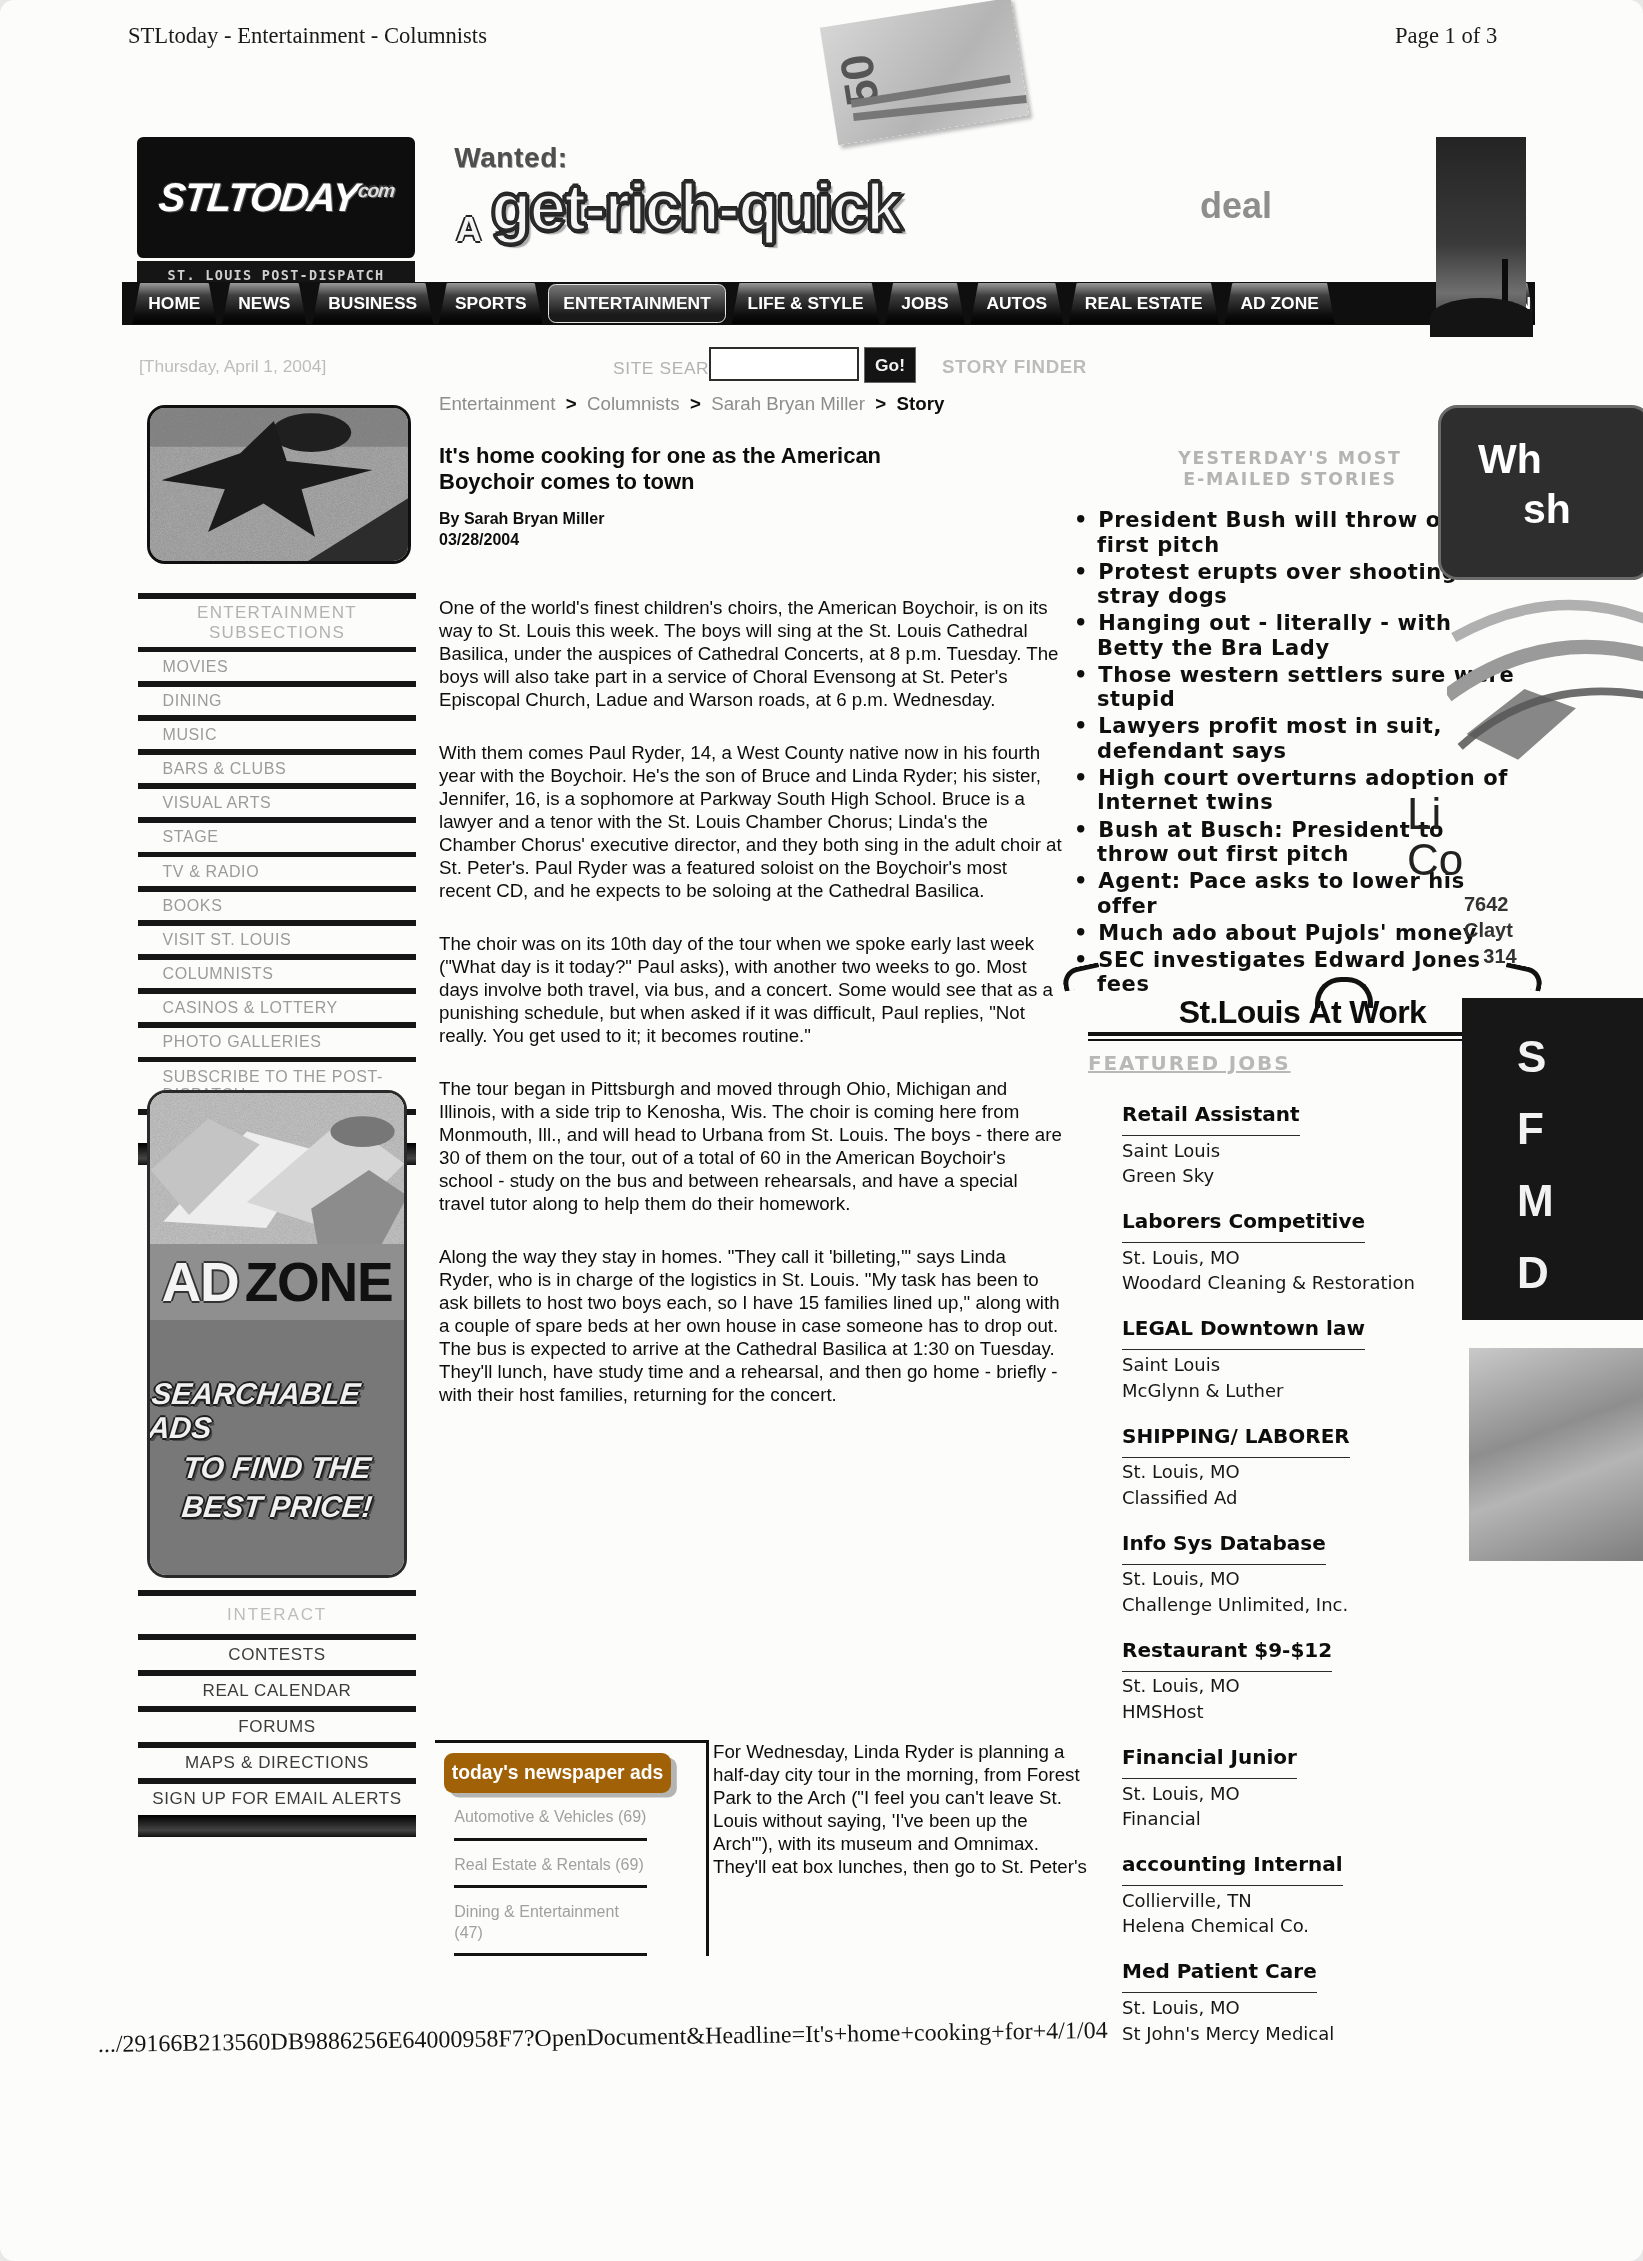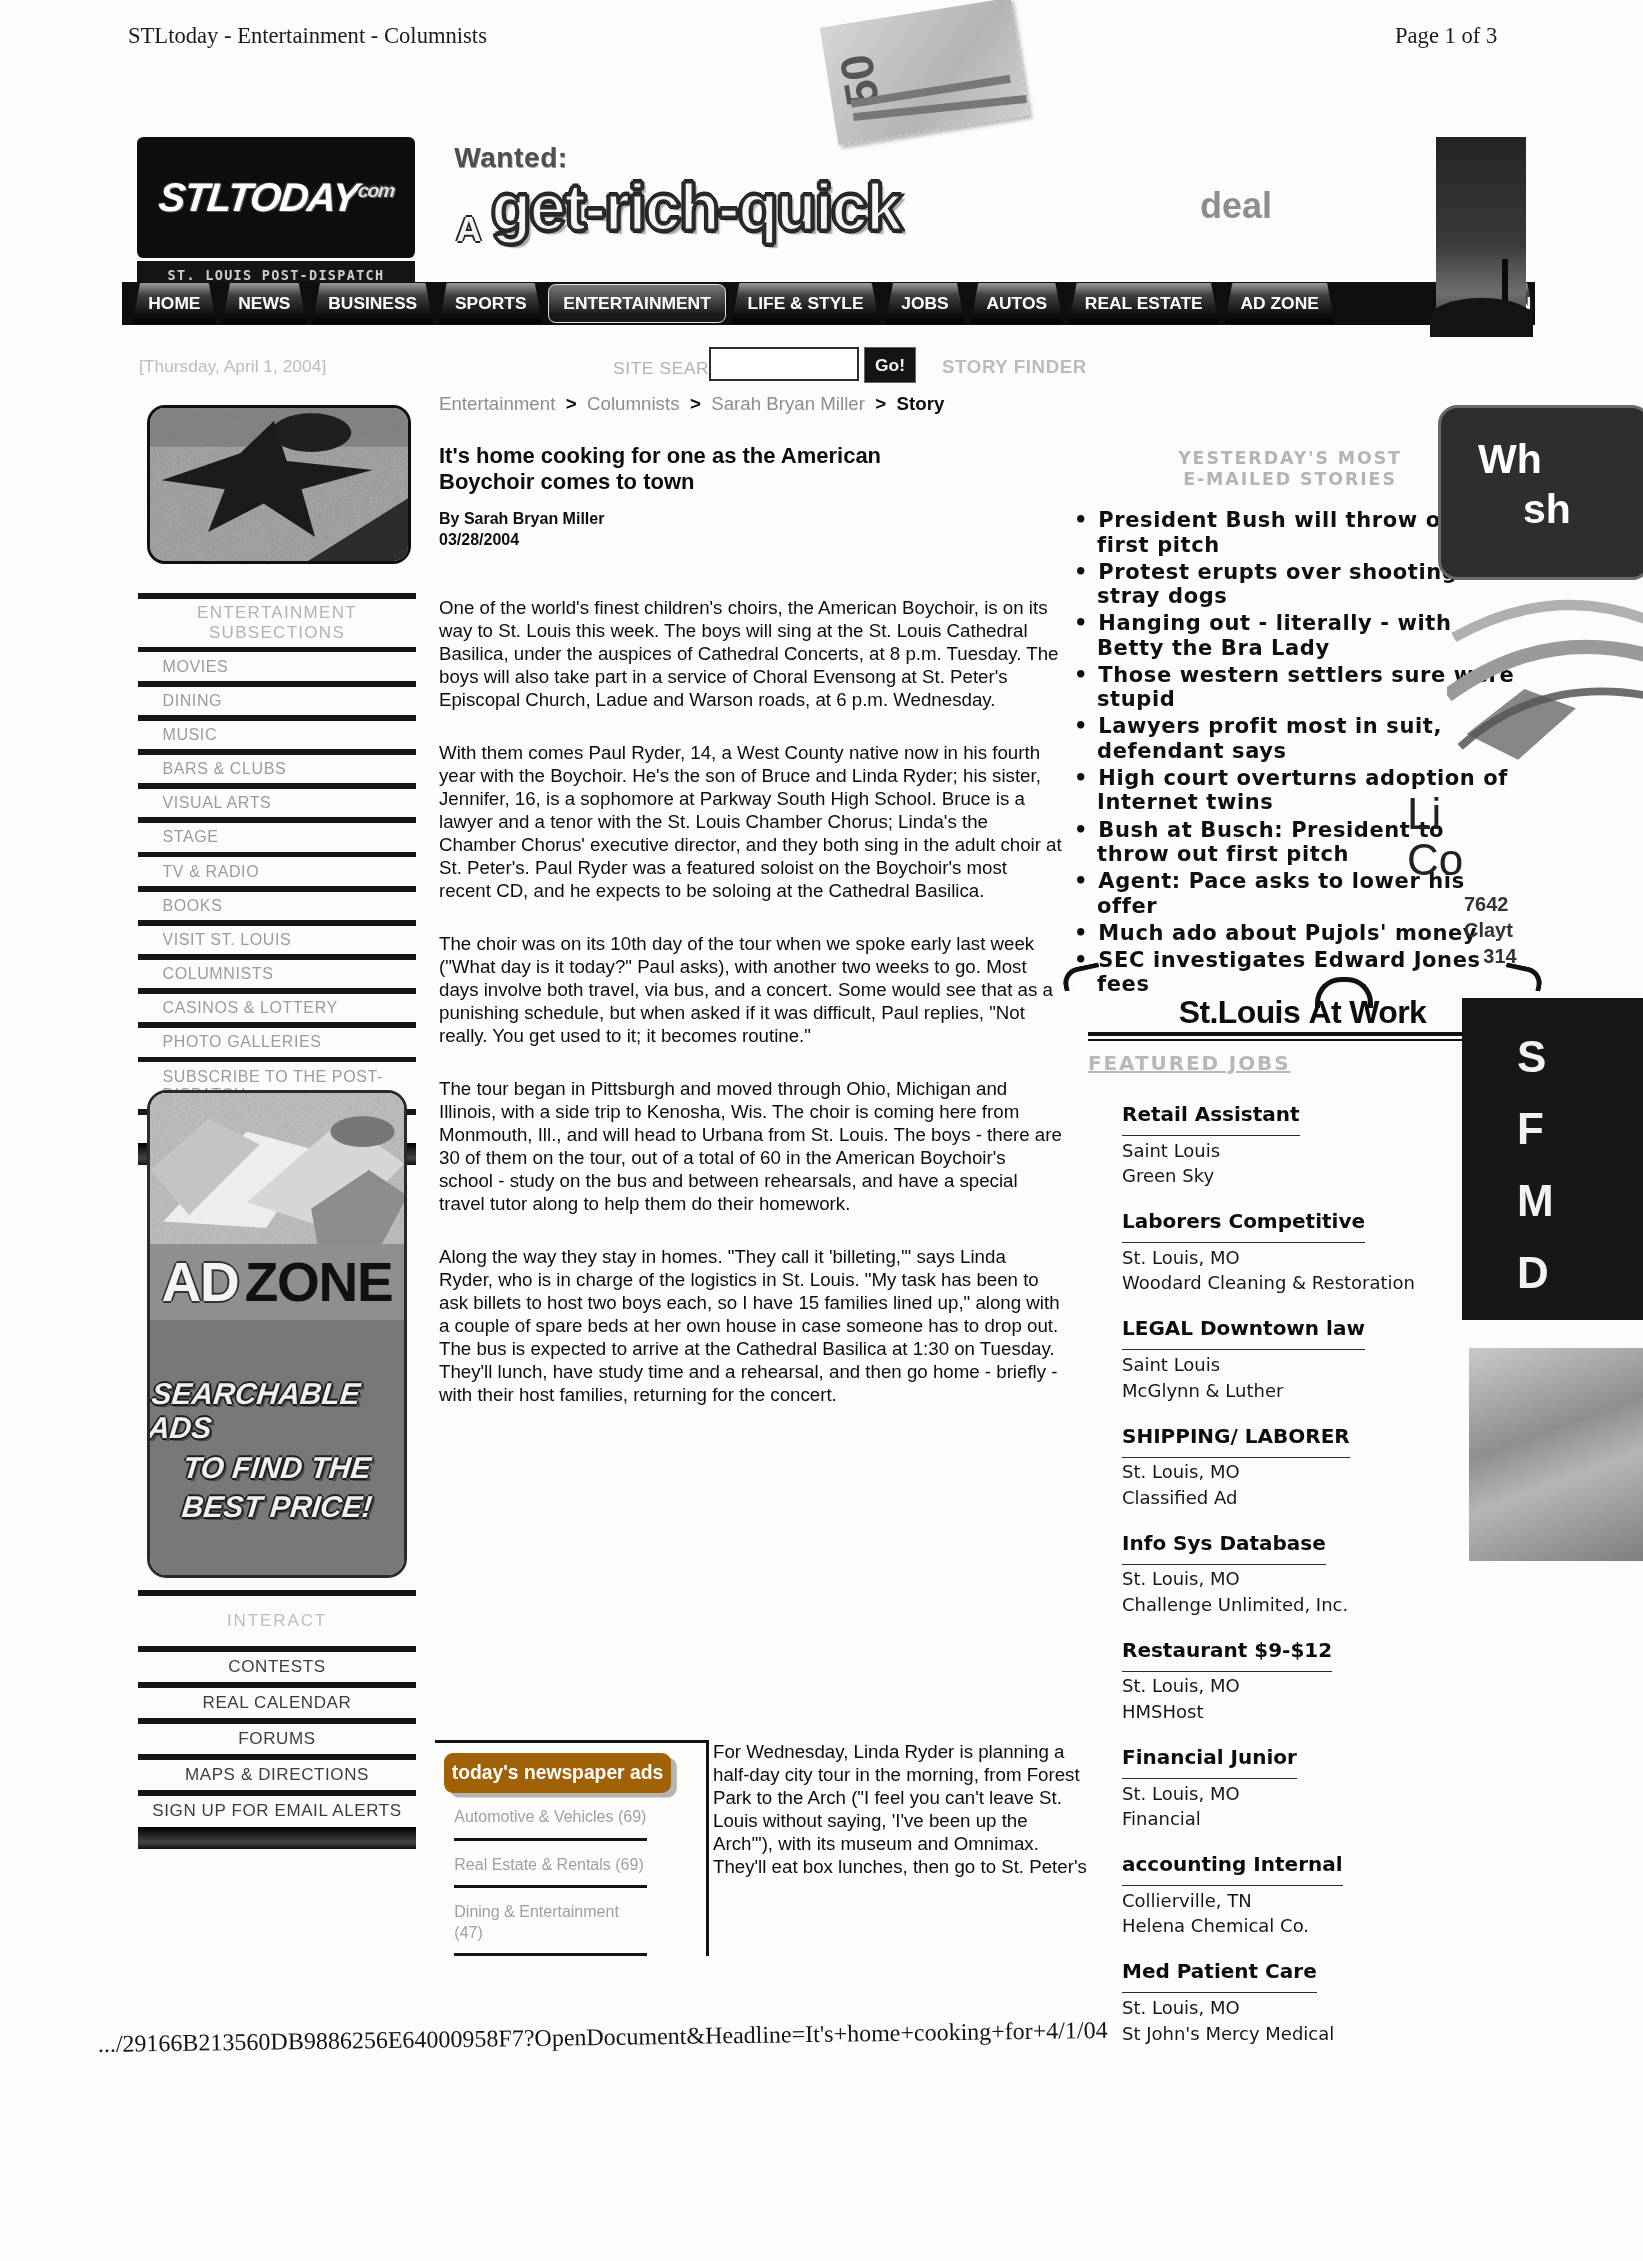--- a/index.html
+++ b/index.html
@@ -1,17 +1,17 @@
 <!DOCTYPE html>
 <html style="font-size:10.3px"><head>
 <meta charset="utf-8">
 <style>
   html,body{margin:0;padding:0;background:#e8e8e8;}
   #page{position:relative;width:1643px;height:2261px;background:#fcfcfb;overflow:hidden;
-        font-family:"Liberation Sans",sans-serif;color:#0d0d0d;}
+        font-family:"Liberation Sans",sans-serif;color:#0d0d0d;border-radius:14px;}
   
   .print-head{position:absolute;top:23px;font-family:"Liberation Serif",serif;font-size:22.6px;color:#1a1a1a;}
   #ph-left{left:128px;}
   #ph-right{left:1395px;}
   #footer-url{position:absolute;left:98px;top:2031px;font-family:"Liberation Serif",serif;
               font-size:24px;color:#141414;transform:rotate(-0.8deg);transform-origin:left bottom;white-space:nowrap;}
   
   #logo{position:absolute;left:137px;top:137px;width:278px;height:153px;}
   #logo-main{height:121px;background:#0e0e0e;border-radius:6.4px;display:flex;align-items:center;justify-content:center;}
   #logo-text{color:#fff;font-weight:900;font-style:italic;font-size:40px;letter-spacing:-1.3px;
@@ -82,21 +82,21 @@
   #final-col{width:383px;border-left:3.9px solid #111;padding-left:4px;box-sizing:border-box;
              font-size:18.7px;line-height:23px;}
   
   #ent-menu{position:absolute;left:138px;top:593px;width:278px;}
   .menu-bar{height:5.8px;background:#161616;}
   .menu-bar.thick{height:22px;background:linear-gradient(180deg,#000,#444 70%,#111);}
   #ent-head{padding:3.9px 0;text-align:center;color:#b2b2b2;font-size:17px;letter-spacing:1.3px;line-height:20px;}
   .menu-item{padding:5.2px 0 5.2px 24.5px;font-size:16px;letter-spacing:0.6px;color:#9b9b9b;cursor:pointer;}
   .menu-item.dark{color:#3c3c3c;text-align:center;padding-left:0;font-size:17px;}
   #interact-menu{position:absolute;left:138px;top:1590px;width:278px;}
-  #int-head{padding:15px 0;text-align:center;color:#bdbdbd;font-size:17px;letter-spacing:1.9px;}
+  #int-head{padding:9px 0;text-align:center;color:#bdbdbd;font-size:17px;letter-spacing:1.9px;}
   
   #adzone{position:absolute;left:147px;top:1090px;width:260px;height:488px;border:3.2px solid #2a2a2a;
           border-radius:19.3px;overflow:hidden;box-sizing:border-box;cursor:pointer;}
   #az-img{height:151px;background:#bdbdbd;position:relative;overflow:hidden;}
   #az-band{height:76px;background:#8f8f8f;display:flex;align-items:center;justify-content:center;gap:6.4px;}
   #az-ad{font-size:55px;font-weight:900;color:#f4f4f4;letter-spacing:-1.3px;
          text-shadow:-1.9px 0 #333,1.9px 0 #333,0 -1.9px #333,0 1.9px #333;}
   #az-zone{font-size:55px;font-weight:900;color:#111;letter-spacing:-1.3px;}
   #az-tag{height:261px;background:#787878;display:flex;flex-direction:column;align-items:center;
           justify-content:center;gap:5.2px;}

